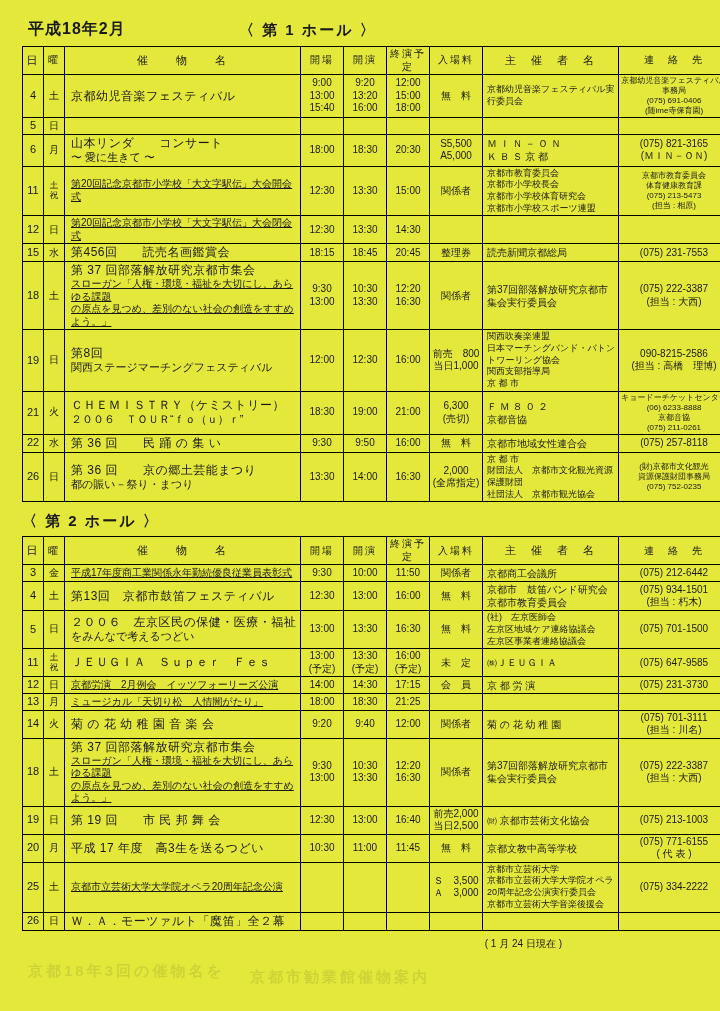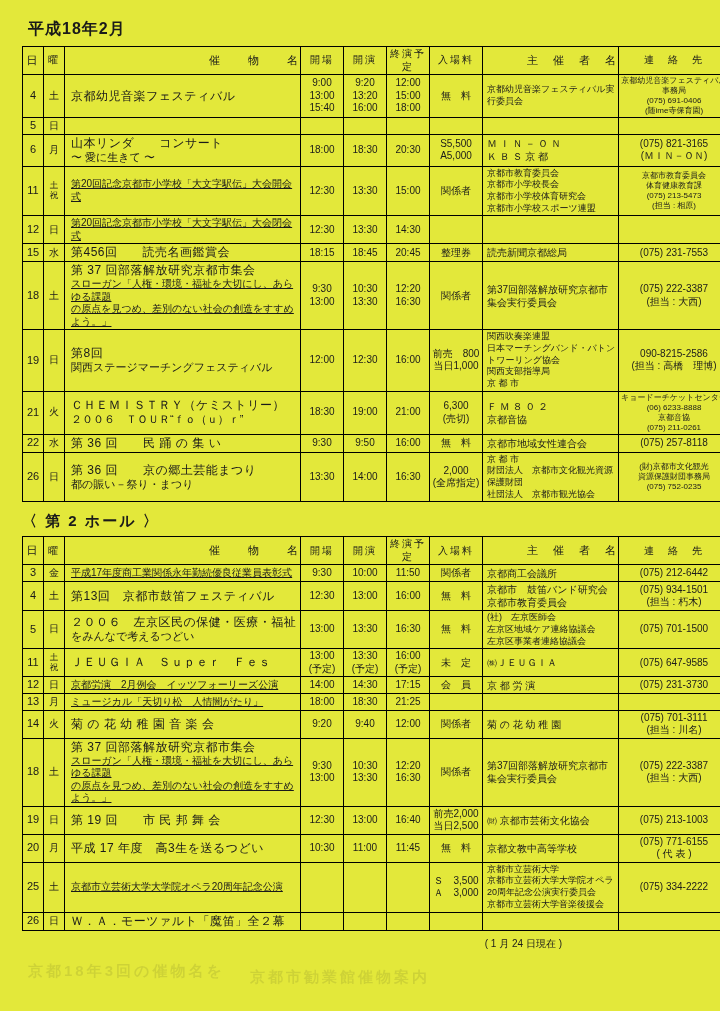--- a/index.html
+++ b/index.html
@@ -42,21 +42,21 @@
     background:transparent;
   }
   td,th{
     border:1px solid #000;
     padding:1px 2px;
     font-size:10px;
     vertical-align:middle;
     line-height:1.25;
   }
   thead th{
-    text-align:right;
+    text-align:center;
     font-weight:normal;
     font-size:11px;
     letter-spacing:2px;
     height:17px;
     padding:1px 0;
   }
   .c-day{width:20px;text-align:center;font-size:11px;}
   .c-dow{width:20px;text-align:center;font-size:10px;}
   .c-title{width:235px;}
   .c-time{width:42px;text-align:center;font-size:10px;}
@@ -99,20 +99,21 @@
     position:absolute;left:250px;top:968px;font-size:15px;font-weight:bold;letter-spacing:3px;
   }
 </style>
 </head>
 <body>
 
 <div class="page">
 
   <div class="topline">
     <div class="yearmonth">平成18年2月</div>
+    <div class="hall-title">〈 第 1 ホール 〉</div>
   </div>
 
   <table>
     <thead>
       <tr>
         <th class="c-day">日</th>
         <th class="c-dow">曜</th>
         <th class="c-title">催　　物　　名</th>
         <th class="c-time">開場</th>
         <th class="c-time">開演</th>

